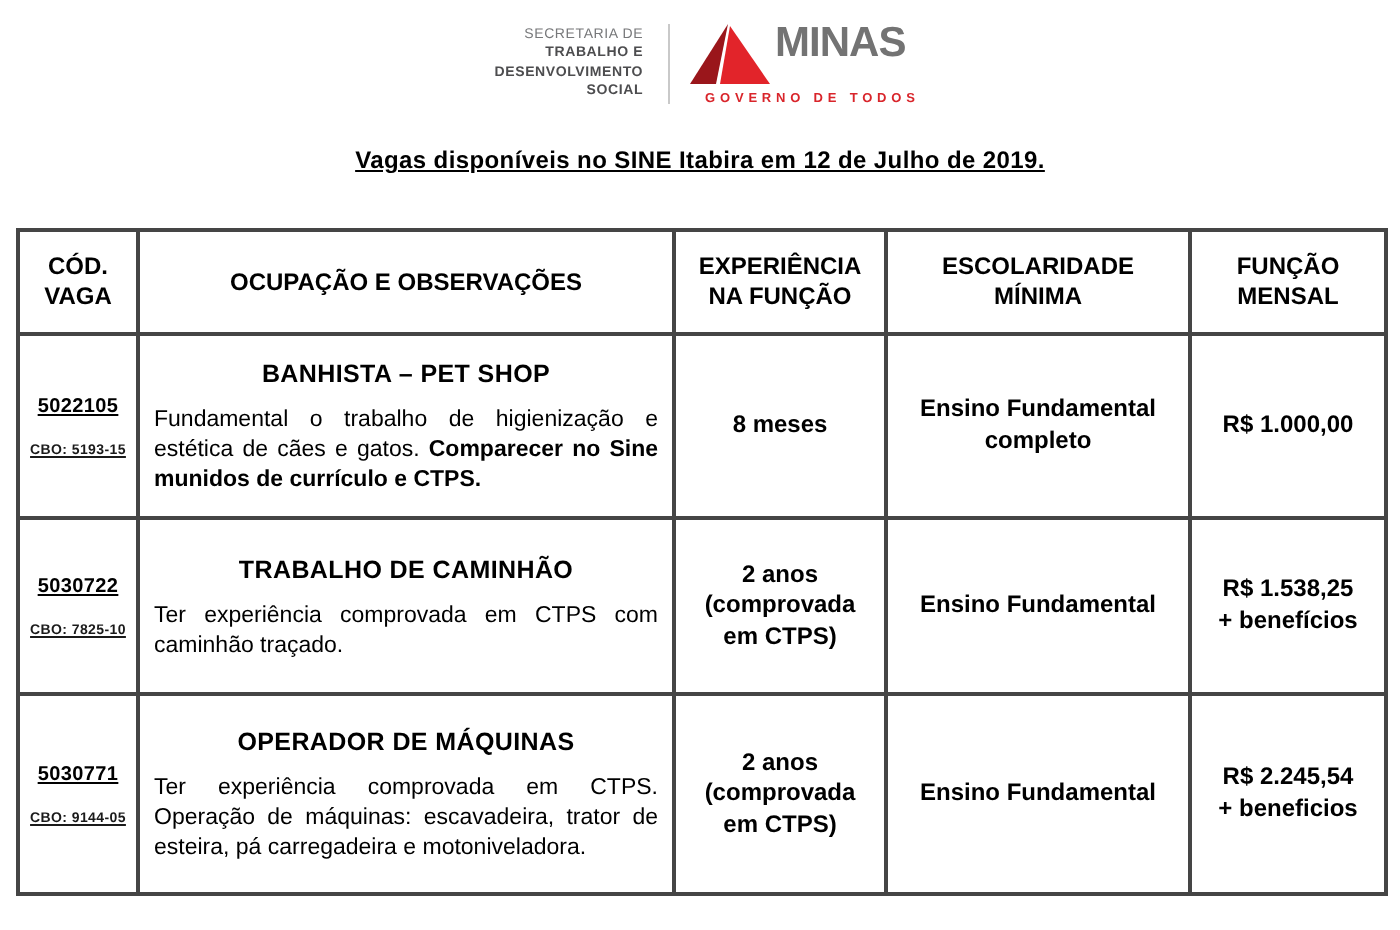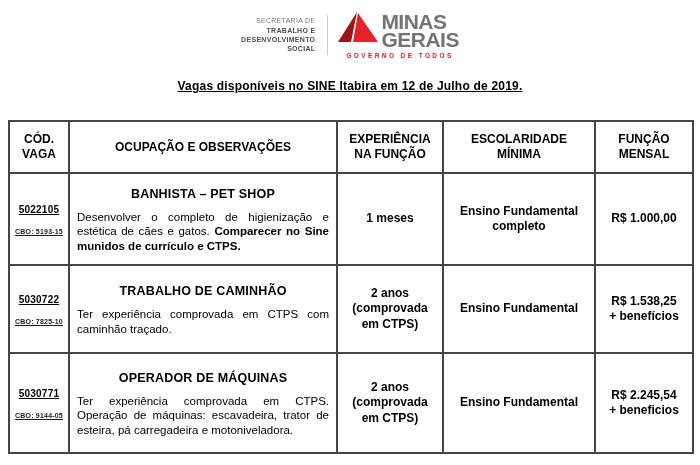--- a/index.html
+++ b/index.html
@@ -99,21 +99,20 @@
     <div class="lb">SOCIAL</div>
   </div>
   <div class="v-divider"></div>
   <div class="logo">
     <svg class="logo-triangle" width="40" height="30" viewBox="0 0 40 30" aria-hidden="true">
       <polygon points="19,0 0,30 13,30" fill="#9a161b"></polygon>
       <polygon points="20,1 40,30 15,30" fill="#e2242a"></polygon>
     </svg>
     <div class="logo-name">
       <div>MINAS</div>
-      <div>GERAIS</div>
     </div>
     <div class="logo-tagline">GOVERNO DE TODOS</div>
   </div>
 </div>
 
 <div class="doc-title">Vagas disponíveis no SINE Itabira em 12 de Julho de 2019.</div>
 
 <table class="vagas">
   <colgroup>
       <col class="c1">
@@ -132,23 +131,23 @@
     </tr>
   </thead>
   <tbody>
     <tr class="r1">
       <td class="code-cell">
         <div class="code">5022105</div>
         <div class="cbo">CBO: 5193-15</div>
       </td>
       <td class="occ-cell">
         <div class="occ-title">BANHISTA – PET SHOP</div>
-        <div class="occ-desc"><span>Desenvolver o completo de higienização e estética de cães e gatos. </span><span class="bold">Comparecer no Sine munidos de currículo e CTPS.</span></div>
+        <div class="occ-desc"><span>Fundamental o trabalho de higienização e estética de cães e gatos. </span><span class="bold">Comparecer no Sine munidos de currículo e CTPS.</span></div>
       </td>
-      <td class="exp-cell">1 meses</td>
+      <td class="exp-cell">8 meses</td>
       <td class="edu-cell">Ensino Fundamental completo</td>
       <td class="sal-cell">R$ 1.000,00</td>
     </tr>
     <tr class="r2">
       <td class="code-cell">
         <div class="code">5030722</div>
         <div class="cbo">CBO: 7825-10</div>
       </td>
       <td class="occ-cell">
         <div class="occ-title">TRABALHO DE CAMINHÃO</div>

